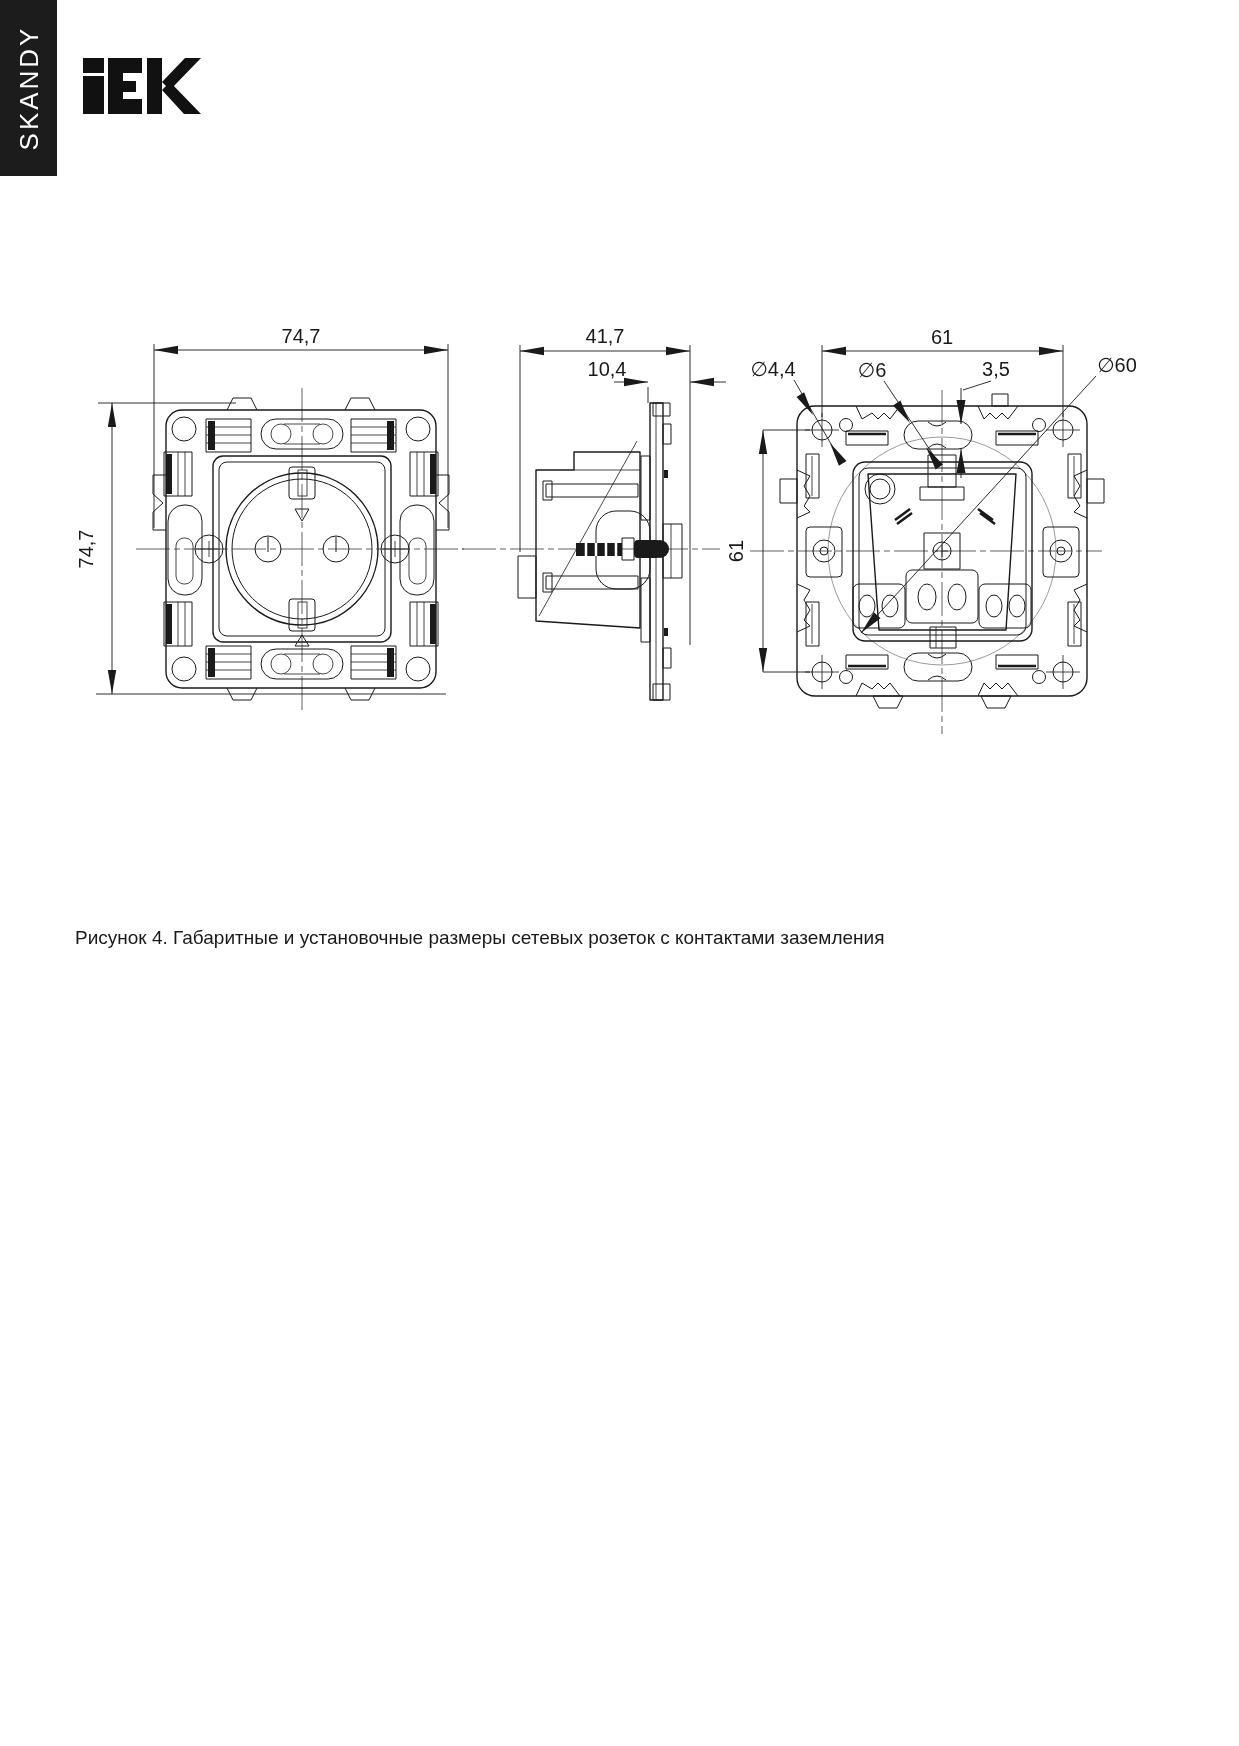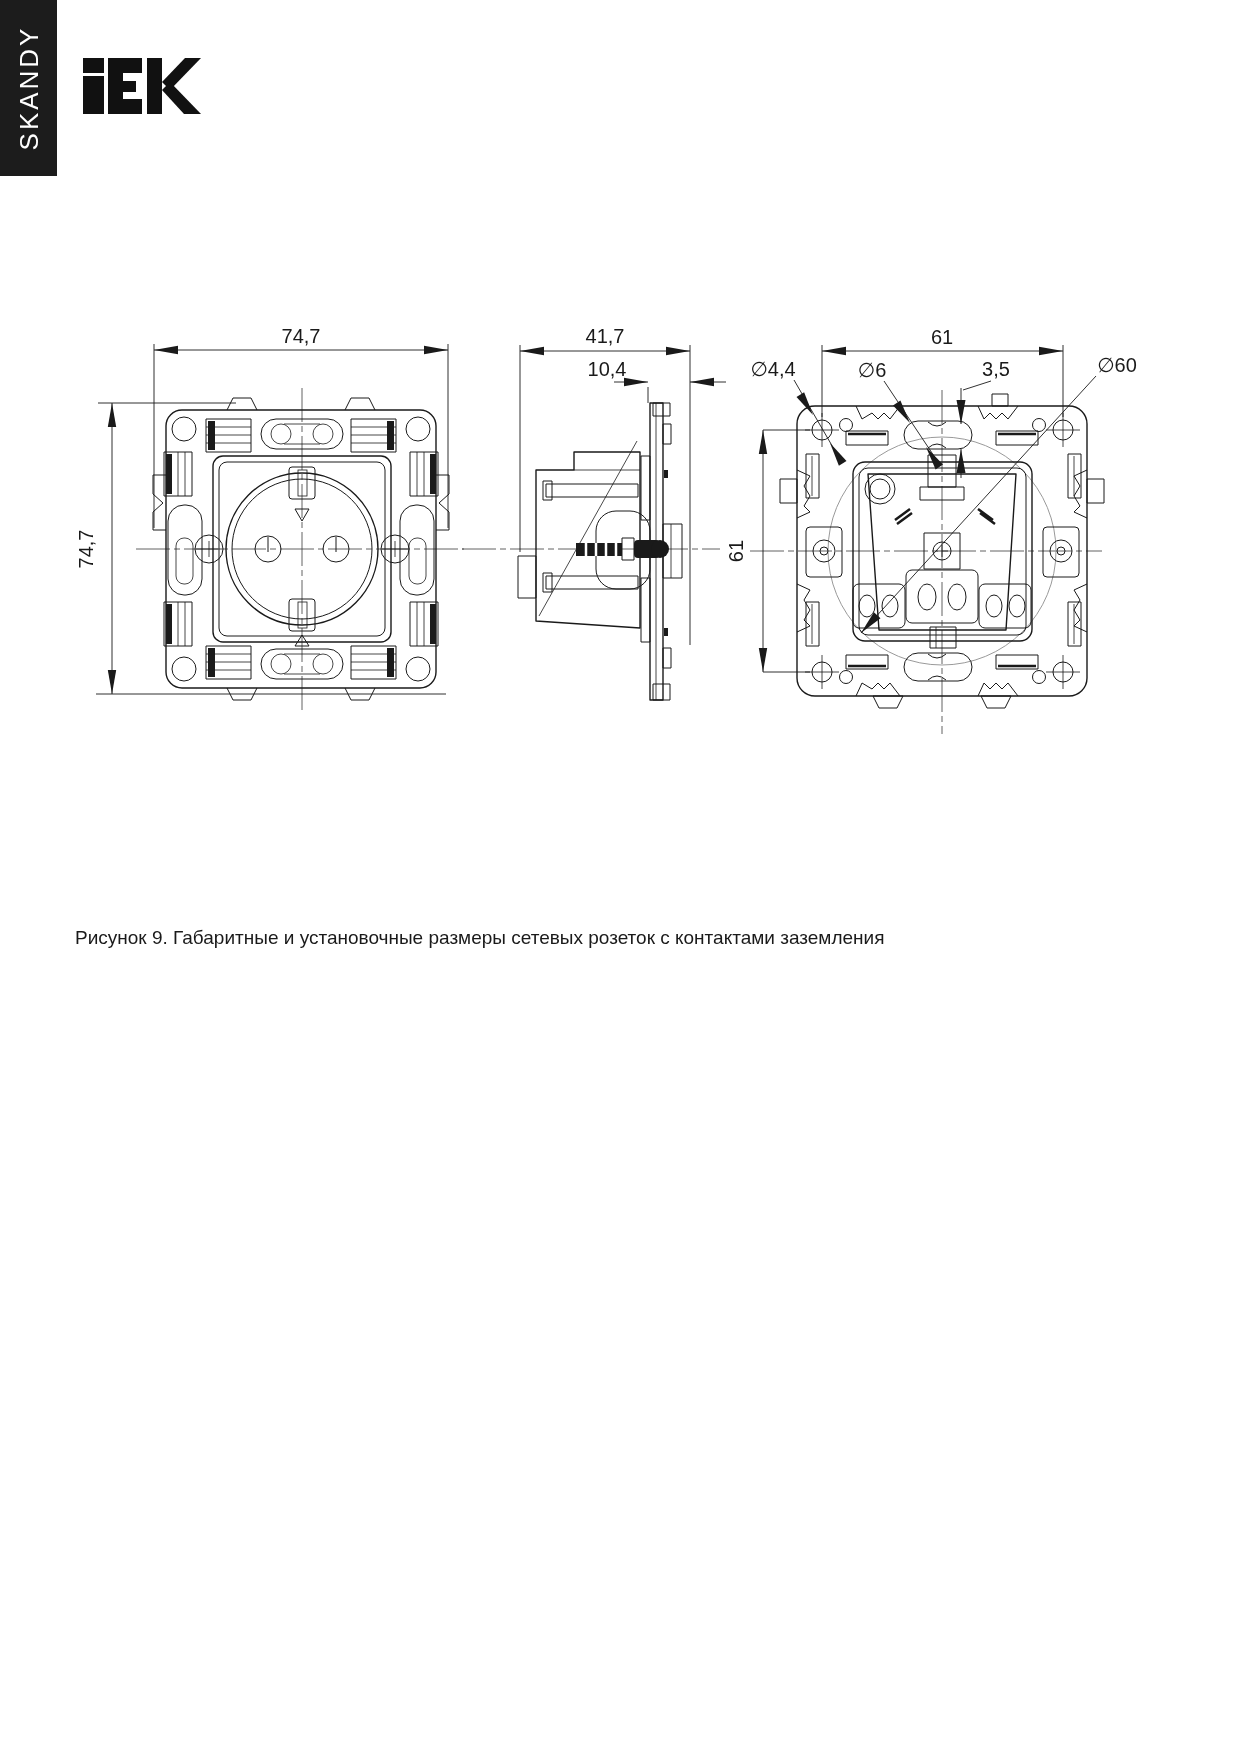--- a/index.html
+++ b/index.html
@@ -316,13 +316,13 @@
     <polygon class="arr" points="961,424 956.5,400 965.5,400"></polygon>
     <polygon class="arr" points="961,449 956.5,473 965.5,473"></polygon>
     <text class="dim-text" x="996" y="376" text-anchor="middle">3,5</text>
 
     <path class="dim" d="M1096,376 L861,633"></path>
     <polygon class="arr" points="861,633 880.5,618.3 873.9,612.3"></polygon>
     <text class="dim-text" x="1117" y="372" text-anchor="middle">∅60</text>
   </g>
 </svg>
 
-<div class="caption">Рисунок 9. Габаритные и установочные размеры сетевых розеток с контактами заземления</div>
+<div class="caption">Рисунок 4. Габаритные и установочные размеры сетевых розеток с контактами заземления</div>
 
 </body></html>

